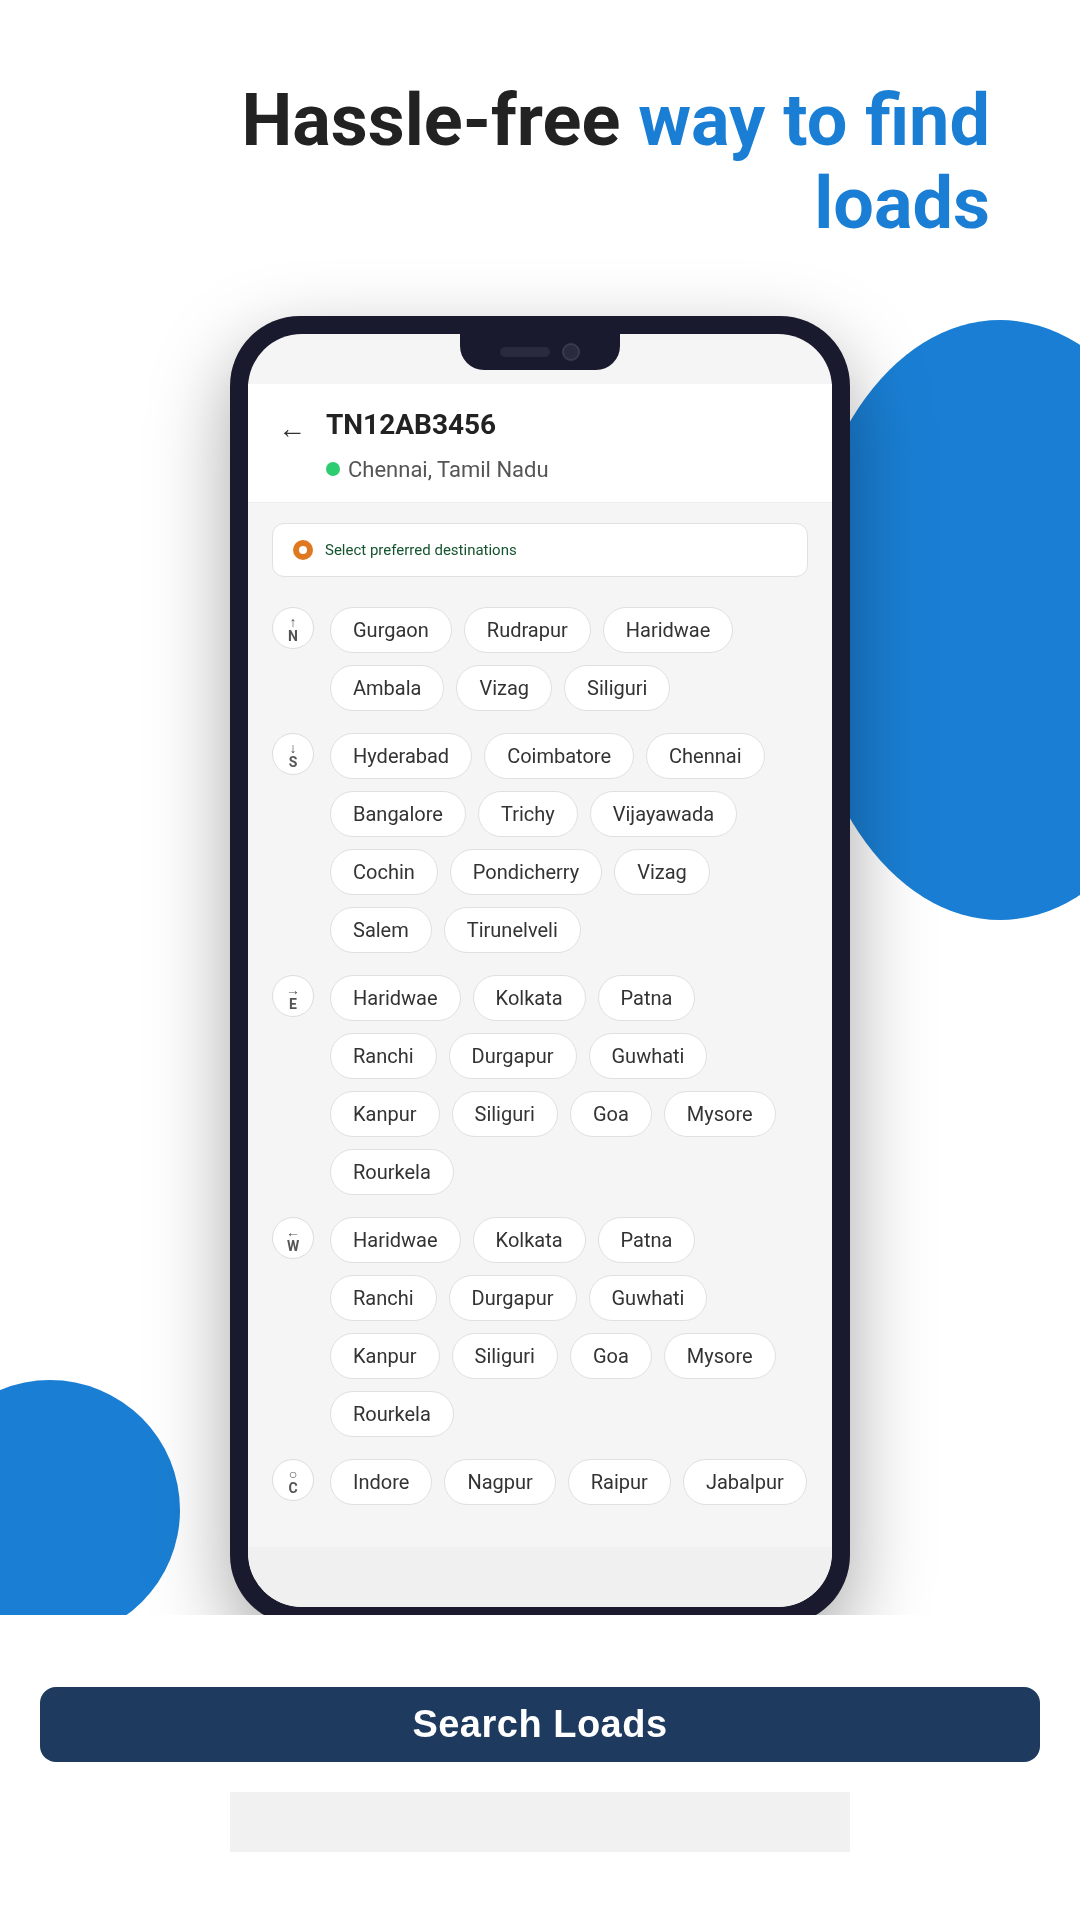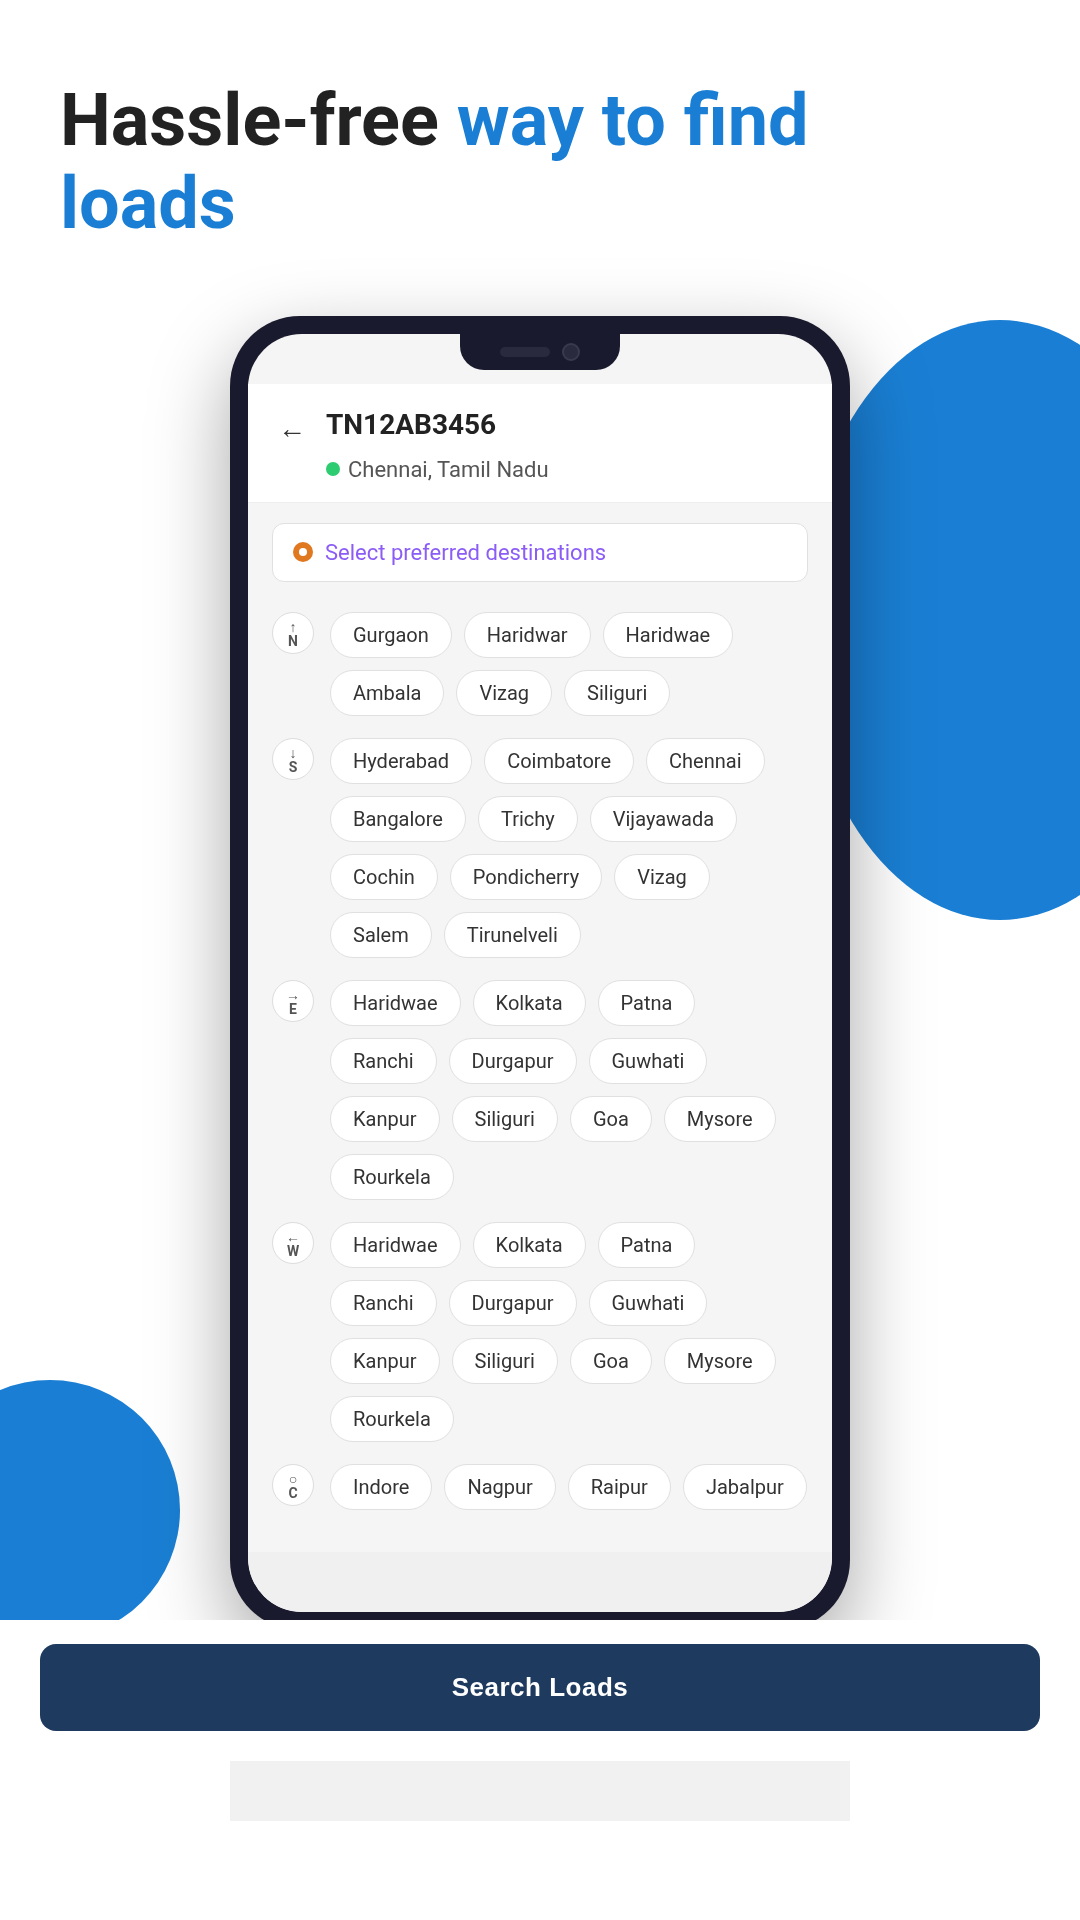--- a/index.html
+++ b/index.html
@@ -35,20 +35,21 @@
       background: #1a7fd4;
       border-radius: 50%;
       z-index: 0;
     }
 
     
     .hero-section {
       position: relative;
       z-index: 1;
       padding: 80px 90px 40px 60px;
+      text-align: right;
     }
 
     .hero-title {
       font-size: 72px;
       font-weight: 700;
       line-height: 1.15;
       color: #222222;
     }
 
     .hero-title .highlight {
@@ -188,22 +189,22 @@
 
     .destination-icon::after {
       content: '';
       width: 8px;
       height: 8px;
       background: white;
       border-radius: 50%;
     }
 
     .search-placeholder {
-      font-size: 22px;
-      color: #8b5cf6;
+      font-size: 15px;
+      color: #14532d;
     }
 
     
     .directions-container {
       padding: 10px 24px 20px 24px;
     }
 
     .direction-section {
       margin-bottom: 22px;
     }
@@ -260,25 +261,26 @@
       padding: 24px 40px 30px 40px;
       margin-top: -10px;
     }
 
     .search-button {
       width: 100%;
       background: #1e3a5f;
       color: #ffffff;
       border: none;
       border-radius: 16px;
-      padding: 28px 40px;
-      font-size: 26px;
+      padding: 16px 40px;
+      font-size: 38px;
       font-weight: 600;
       cursor: pointer;
       letter-spacing: 0.5px;
+      margin-top: 48px;
     }
 
     
     .phone-bottom-peek {
       background: #f0f0f0;
       height: 60px;
       border-radius: 0 0 54px 54px;
     }
 
     
@@ -337,21 +339,21 @@
           <span class="search-placeholder">Select preferred destinations</span>
         </div>
 
         <div class="directions-container">
 
           <div class="direction-section">
             <div class="direction-label-row">
               <div class="direction-badge">↑<br>N</div>
               <div class="chips-container">
                 <span class="chip">Gurgaon</span>
-                <span class="chip">Haridwar</span>
+                <span class="chip">Rudrapur</span>
                 <span class="chip">Haridwae</span>
                 <span class="chip">Ambala</span>
                 <span class="chip">Vizag</span>
                 <span class="chip">Siliguri</span>
               </div>
             </div>
           </div>
 
           <div class="direction-section">
             <div class="direction-label-row">

